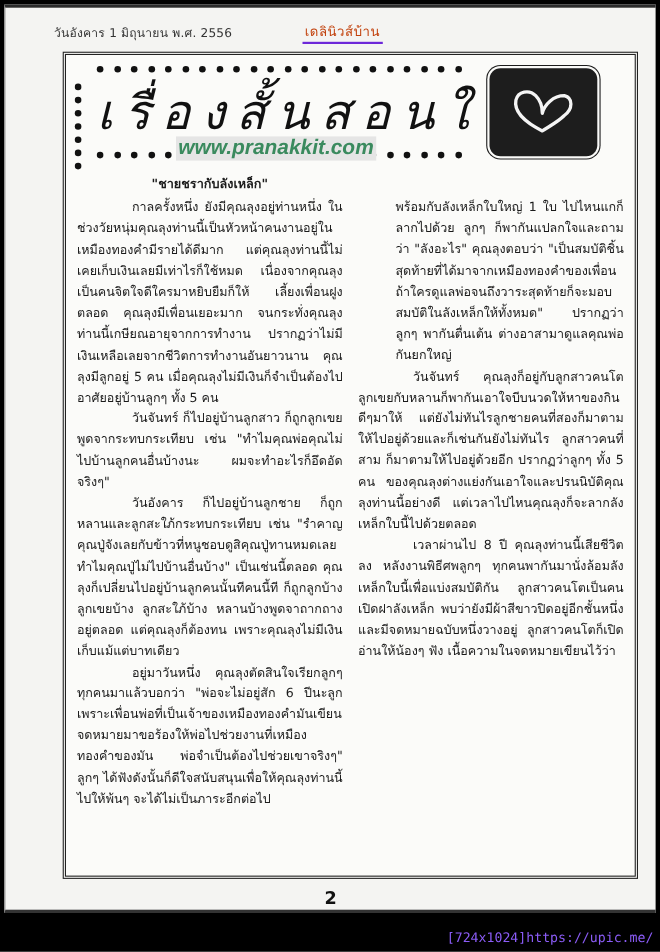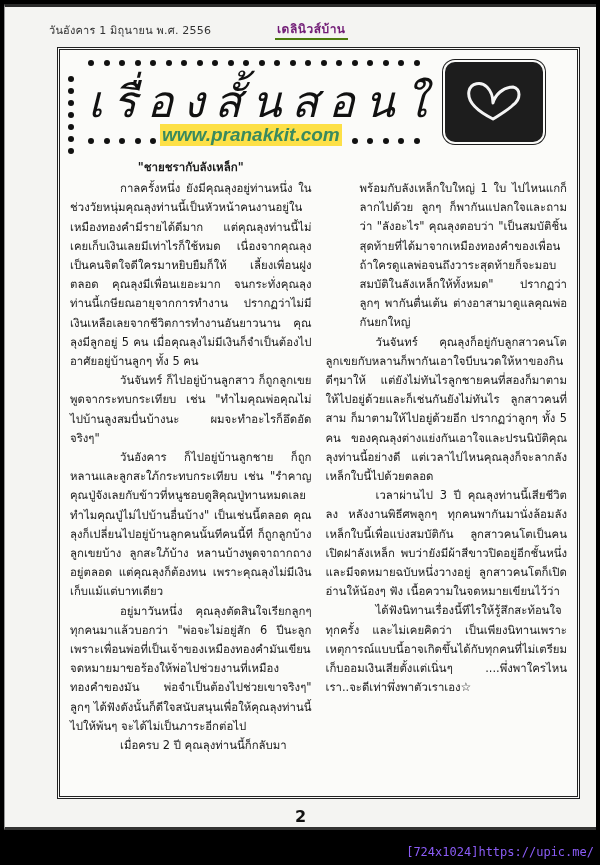--- a/index.html
+++ b/index.html
@@ -8,43 +8,43 @@
 
     .page {
       position: absolute; left: 4px; top: 4px; width: 592px; height: 826px;
       background: #f4f4f2;
       border-top: 3px solid #2a2a2a;
       border-bottom: 3px solid #333;
       border-left: 1px solid #999;
     }
     .running-head { position: absolute; top: 14px; left: 44px; font-size: 11px; color: #333; letter-spacing: 0.2px; }
     .masthead {
-      position: absolute; top: 12px; left: 270px; font-size: 12px; font-weight: bold;
-      color: #701a75; border-bottom: 2px solid #4d7c0f; padding: 0 2px; letter-spacing: 0.5px;
+      position: absolute; top: 12px; left: 270px; font-size: 12px; font-weight: normal;
+      color: #c2410c; border-bottom: 2px solid #6d28d9; padding: 0 2px; letter-spacing: 0.5px;
     }
 
     .frame {
       position: absolute; left: 52px; top: 40px; width: 523px; height: 752px;
       border: 3px double #222; background: #fbfbf9;
     }
 
     .title-banner { position: absolute; left: 0; top: 0; width: 517px; height: 102px; }
     .dots-row { position: absolute; display: flex; gap: 9.5px; }
     .dots-row.top { left: 28px; top: 10px; }
     .dots-row.bottom { left: 28px; top: 88px; }
     .dots-col { position: absolute; left: 8px; top: 26px; display: flex; flex-direction: column; gap: 6px; }
     .dot { width: 6px; height: 6px; border-radius: 50%; background: #111; }
 
     .title-text {
       position: absolute; left: 28px; top: 16px; font-family: "DejaVu Serif", serif; font-style: italic;
       font-size: 44px; letter-spacing: 10px; color: #111; font-weight: normal; white-space: nowrap;
     }
     .url-text {
       position: absolute; left: 100px; top: 74px; font-family: "Liberation Sans", sans-serif;
-      font-weight: bold; font-style: italic; font-size: 19px; color: #3a8a5e; background: #fde047; padding: 0 2px;
+      font-weight: bold; font-style: italic; font-size: 19px; color: #3a8a5e; background: #e5e5e5; padding: 0 2px;
     }
 
     .heart-stamp {
       position: absolute; left: 385px; top: 12px; width: 98px; height: 80px;
       background: #1d1d1d; border-radius: 10px;
       box-shadow: 0 0 0 2px #fbfbf9, 0 0 0 3px #1d1d1d;
       display: flex; align-items: center; justify-content: center;
     }
     .heart-stamp::before {
       content: ""; position: absolute; inset: -3px; border-radius: 12px;
@@ -144,30 +144,28 @@
         <svg width="62" height="50" viewBox="0 0 62 50">
           <path d="M30 42 C 14 34, 4 24, 6 14 C 8 6, 18 4, 24 10 C 28 14, 30 20, 30 26 C 32 18, 40 10, 50 10 C 58 12, 58 22, 50 28 C 44 34, 36 38, 30 42 Z" fill="none" stroke="#f4f4f4" stroke-width="3" stroke-linecap="round" stroke-linejoin="round"></path>
         </svg>
       </div>
     </div>
 
     <div class="columns">
       <div class="col">
         <p class="story-title">"ชายชรากับลังเหล็ก"</p>
         <p>กาลครั้งหนึ่ง ยังมีคุณลุงอยู่ท่านหนึ่ง ในช่วงวัยหนุ่มคุณลุงท่านนี้เป็นหัวหน้าคนงานอยู่ในเหมืองทองคำมีรายได้ดีมาก แต่คุณลุงท่านนี้ไม่เคยเก็บเงินเลยมีเท่าไรก็ใช้หมด เนื่องจากคุณลุงเป็นคนจิตใจดีใครมาหยิบยืมก็ให้ เลี้ยงเพื่อนฝูงตลอด คุณลุงมีเพื่อนเยอะมาก จนกระทั่งคุณลุงท่านนี้เกษียณอายุจากการทำงาน ปรากฏว่าไม่มีเงินเหลือเลยจากชีวิตการทำงานอันยาวนาน คุณลุงมีลูกอยู่ 5 คน เมื่อคุณลุงไม่มีเงินก็จำเป็นต้องไปอาศัยอยู่บ้านลูกๆ ทั้ง 5 คน</p>
-        <p>วันจันทร์ ก็ไปอยู่บ้านลูกสาว ก็ถูกลูกเขยพูดจากระทบกระเทียบ เช่น "ทำไมคุณพ่อคุณไม่ไปบ้านลูงสมบื่นบ้างนะ ผมจะทำอะไรก็อึดอัดจริงๆ"</p>
+        <p>วันจันทร์ ก็ไปอยู่บ้านลูกสาว ก็ถูกลูกเขยพูดจากระทบกระเทียบ เช่น "ทำไมคุณพ่อคุณไม่ไปบ้านลูกคนอื่นบ้างนะ ผมจะทำอะไรก็อึดอัดจริงๆ"</p>
         <p>วันอังคาร ก็ไปอยู่บ้านลูกชาย ก็ถูกหลานและลูกสะใภ้กระทบกระเทียบ เช่น "รำคาญคุณปู่จังเลยกับข้าวที่หนูชอบดูสิคุณปู่ทานหมดเลย ทำไมคุณปู่ไม่ไปบ้านอื่นบ้าง" เป็นเช่นนี้ตลอด คุณลุงก็เปลี่ยนไปอยู่บ้านลูกคนนั้นทีคนนี้ที ก็ถูกลูกบ้าง ลูกเขยบ้าง ลูกสะใภ้บ้าง หลานบ้างพูดจาถากถางอยู่ตลอด แต่คุณลุงก็ต้องทน เพราะคุณลุงไม่มีเงินเก็บแม้แต่บาทเดียว</p>
         <p>อยู่มาวันหนึ่ง คุณลุงตัดสินใจเรียกลูกๆ ทุกคนมาแล้วบอกว่า "พ่อจะไม่อยู่สัก 6 ปีนะลูก เพราะเพื่อนพ่อที่เป็นเจ้าของเหมืองทองคำมันเขียนจดหมายมาขอร้องให้พ่อไปช่วยงานที่เหมืองทองคำของมัน พ่อจำเป็นต้องไปช่วยเขาจริงๆ" ลูกๆ ได้ฟังดังนั้นก็ดีใจสนับสนุนเพื่อให้คุณลุงท่านนี้ไปให้พ้นๆ จะได้ไม่เป็นภาระอีกต่อไป</p>
-        <p>เมื่อครบ 2 ปี คุณลุงท่านนี้ก็กลับมา</p>
       </div>
       <div class="col right-col">
         <p class="no-indent">พร้อมกับลังเหล็กใบใหญ่ 1 ใบ ไปไหนแกก็ลากไปด้วย ลูกๆ ก็พากันแปลกใจและถามว่า "ลังอะไร" คุณลุงตอบว่า "เป็นสมบัติชิ้นสุดท้ายที่ได้มาจากเหมืองทองคำของเพื่อน ถ้าใครดูแลพ่อจนถึงวาระสุดท้ายก็จะมอบสมบัติในลังเหล็กให้ทั้งหมด" ปรากฏว่า ลูกๆ พากันตื่นเต้น ต่างอาสามาดูแลคุณพ่อกันยกใหญ่</p>
         <p>วันจันทร์ คุณลุงก็อยู่กับลูกสาวคนโต ลูกเขยกับหลานก็พากันเอาใจบีบนวดให้หาของกินดีๆมาให้ แต่ยังไม่ทันไรลูกชายคนที่สองก็มาตามให้ไปอยู่ด้วยและก็เช่นกันยังไม่ทันไร ลูกสาวคนที่สาม ก็มาตามให้ไปอยู่ด้วยอีก ปรากฏว่าลูกๆ ทั้ง 5 คน ของคุณลุงต่างแย่งกันเอาใจและปรนนิบัติคุณลุงท่านนี้อย่างดี แต่เวลาไปไหนคุณลุงก็จะลากลังเหล็กใบนี้ไปด้วยตลอด</p>
-        <p>เวลาผ่านไป 3 ปี คุณลุงท่านนี้เสียชีวิตลง หลังงานพิธีศพลูกๆ ทุกคนพากันมานั่งล้อมลังเหล็กใบนี้เพื่อแบ่งสมบัติกัน ลูกสาวคนโตเป็นคนเปิดฝาลังเหล็ก พบว่ายังมีผ้าสีขาวปิดอยู่อีกชั้นหนึ่ง และมีจดหมายฉบับหนึ่งวางอยู่ ลูกสาวคนโตก็เปิดอ่านให้น้องๆ ฟัง เนื้อความในจดหมายเขียนไว้ว่า</p>
-        <p><span>ได้ฟังนิทานเรื่องนี้ทีไรให้รู้สึกสะท้อนใจทุกครั้ง และไม่เคยคิดว่า เป็นเพียงนิทานเพราะเหตุการณ์แบบนี้อาจเกิดขึ้นได้กับทุกคนที่ไม่เตรียมเก็บออมเงินเสียตั้งแต่เนิ่นๆ ....พึ่งพาใครไหนเรา..จะดีเท่าพึ่งพาตัวเราเอง</span><span class="star">☆</span></p>
+        <p>เวลาผ่านไป 8 ปี คุณลุงท่านนี้เสียชีวิตลง หลังงานพิธีศพลูกๆ ทุกคนพากันมานั่งล้อมลังเหล็กใบนี้เพื่อแบ่งสมบัติกัน ลูกสาวคนโตเป็นคนเปิดฝาลังเหล็ก พบว่ายังมีผ้าสีขาวปิดอยู่อีกชั้นหนึ่ง และมีจดหมายฉบับหนึ่งวางอยู่ ลูกสาวคนโตก็เปิดอ่านให้น้องๆ ฟัง เนื้อความในจดหมายเขียนไว้ว่า</p>
       </div>
     </div>
   </div>
 
   <div class="page-number">2</div>
 </div>
 
 <div class="watermark">[724x1024]https://upic.me/</div>
 
 </body></html>

